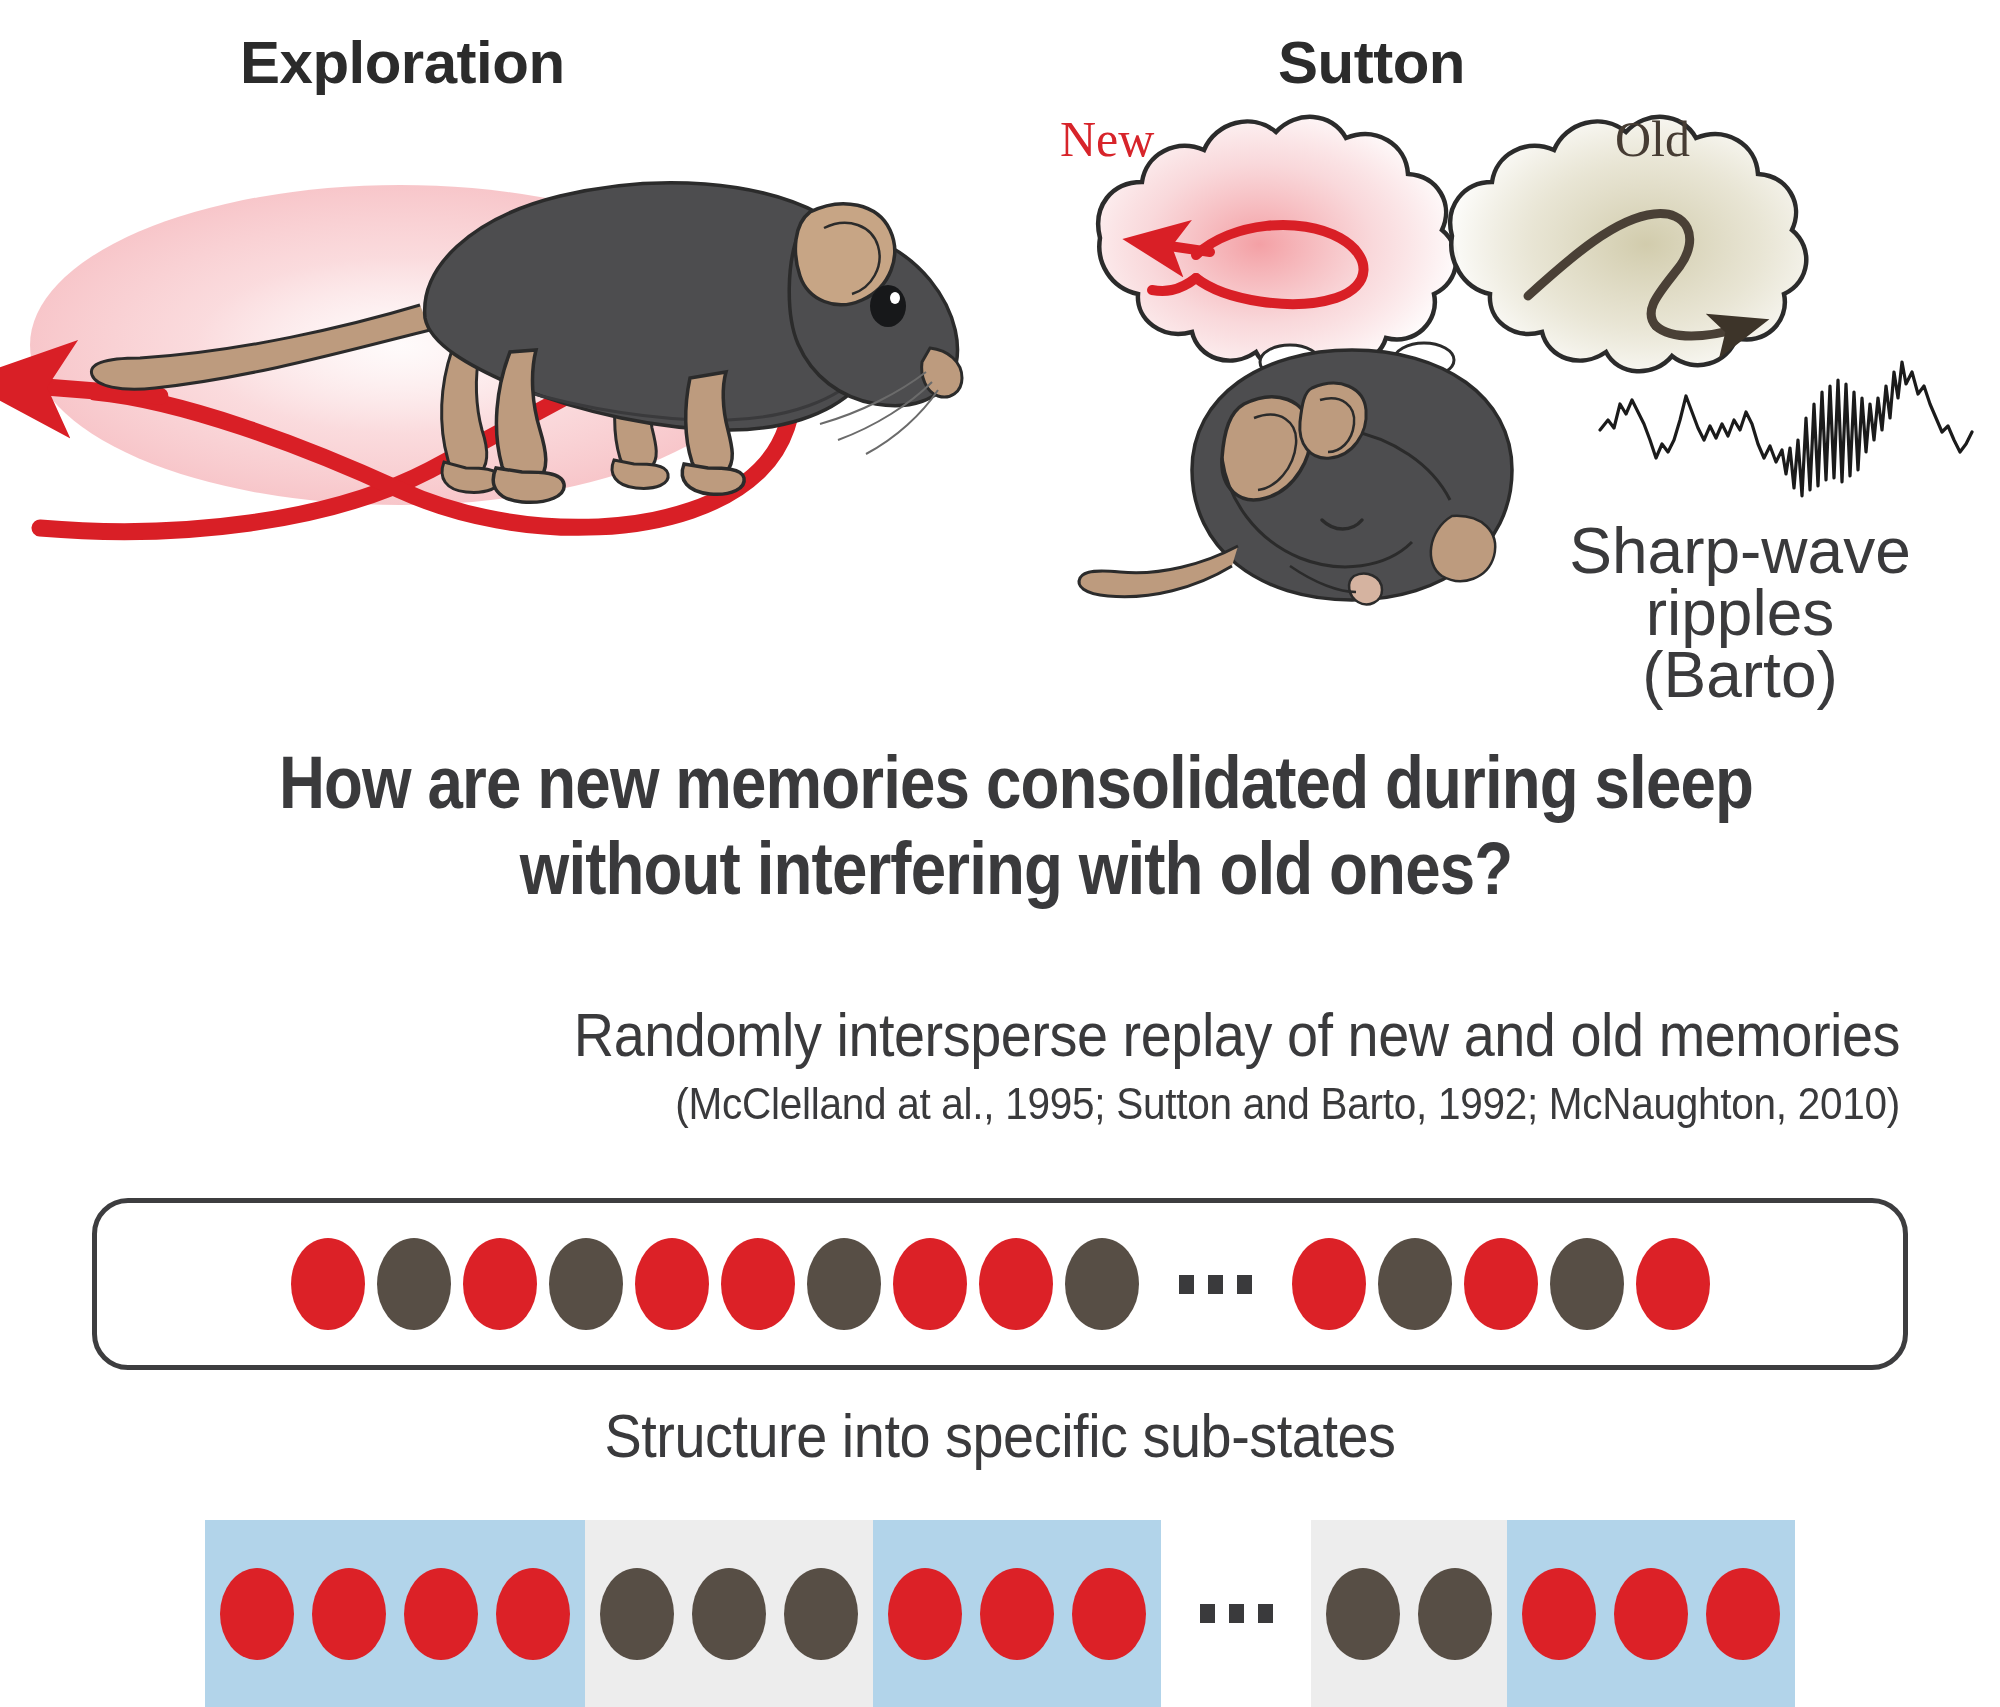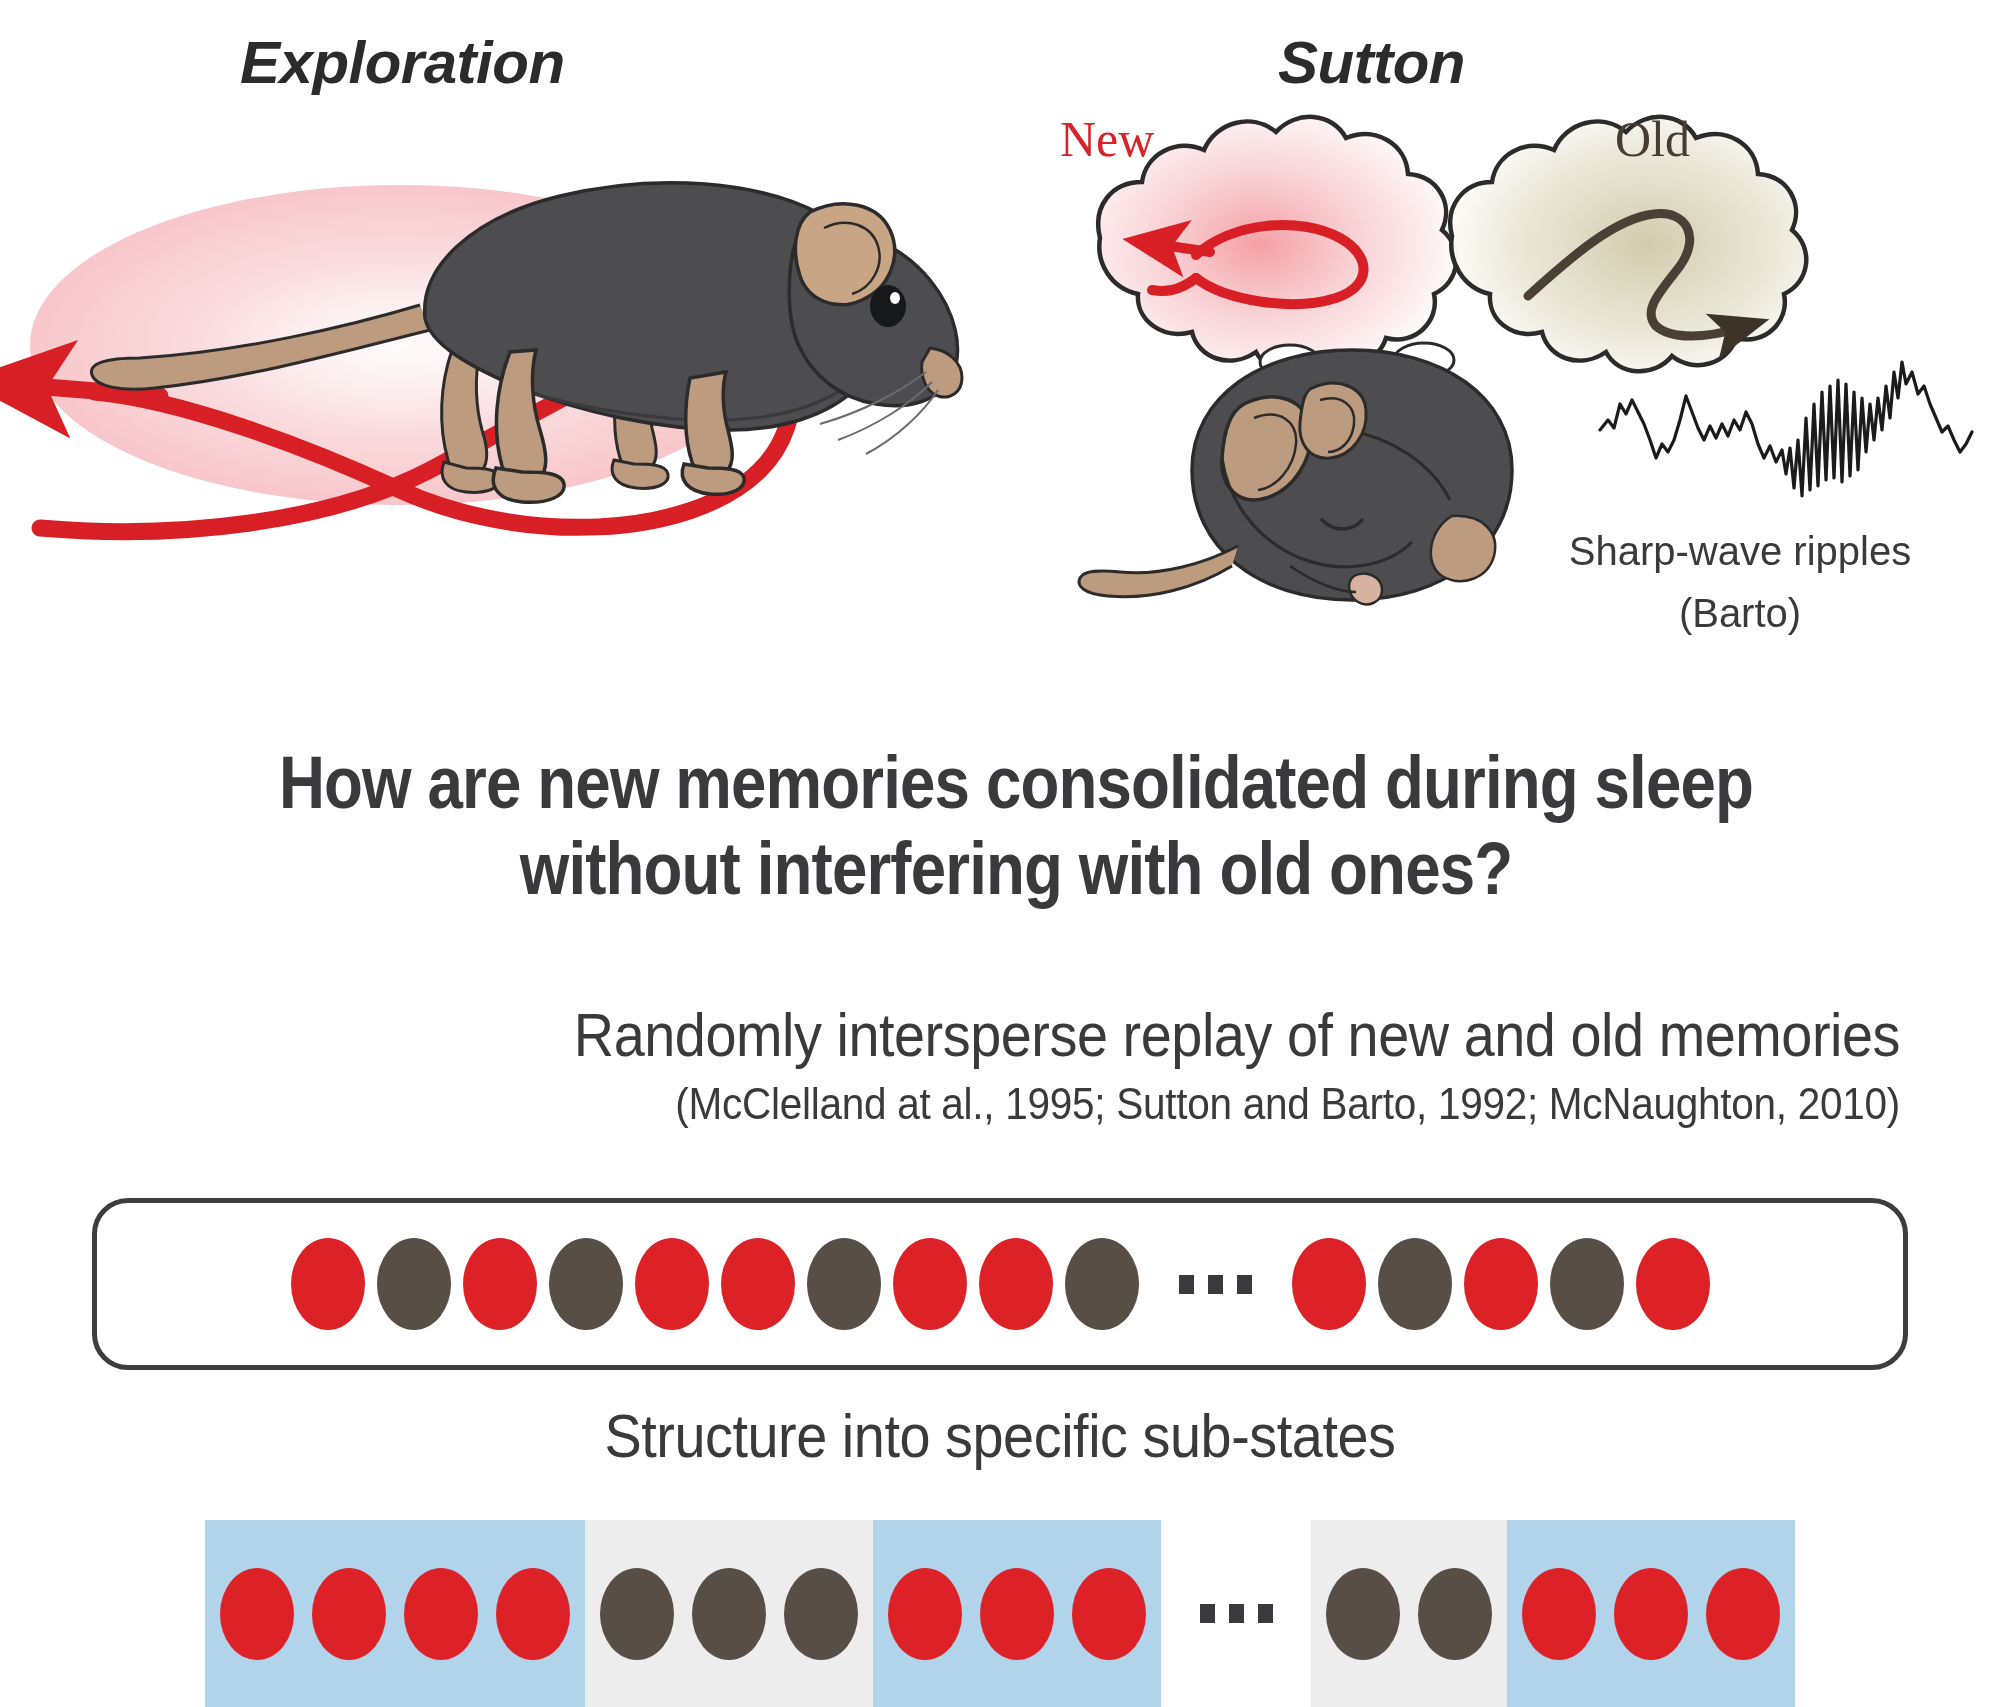--- a/index.html
+++ b/index.html
@@ -21,21 +21,20 @@
 
   
   .panel-title {
     position: absolute;
     font-family: "Liberation Sans", sans-serif;
     font-weight: 700;
     font-size: 60px;
     letter-spacing: -0.5px;
     color: #2b2b2b;
     white-space: nowrap;
-    font-style: italic;
   }
   #exploration-title { left: 240px; top: 28px; }
   #sleep-title       { left: 1278px; top: 28px; }
 
   .sub-label {
     position: absolute;
     font-family: Liberation Serif, serif;
     font-weight: 400;
     font-size: 50px;
     white-space: nowrap;
@@ -379,21 +378,21 @@
 
   <div class="panel-title" id="exploration-title">Exploration</div>
 
   <div class="panel-title" id="sleep-title">Sutton</div>
 
   <div class="sub-label" id="new-label">New</div>
 
   <div class="sub-label" id="old-label">Old</div>
 
   <div style="position:absolute; left:1480px; top:520px; width:520px; text-align:center;
-              font-size:40px; line-height:62px; color:#3a3a3c;">
+              font-size:64px; line-height:62px; color:#3a3a3c;">
     <div>Sharp-wave ripples</div>
     <div>(Barto)</div>
   </div>
 
   <div id="question-block">
     <div class="question-line">How are new memories consolidated during sleep</div>
     <div class="question-line">without interfering with old ones?</div>
   </div>
 
   <div id="proposal-block">

